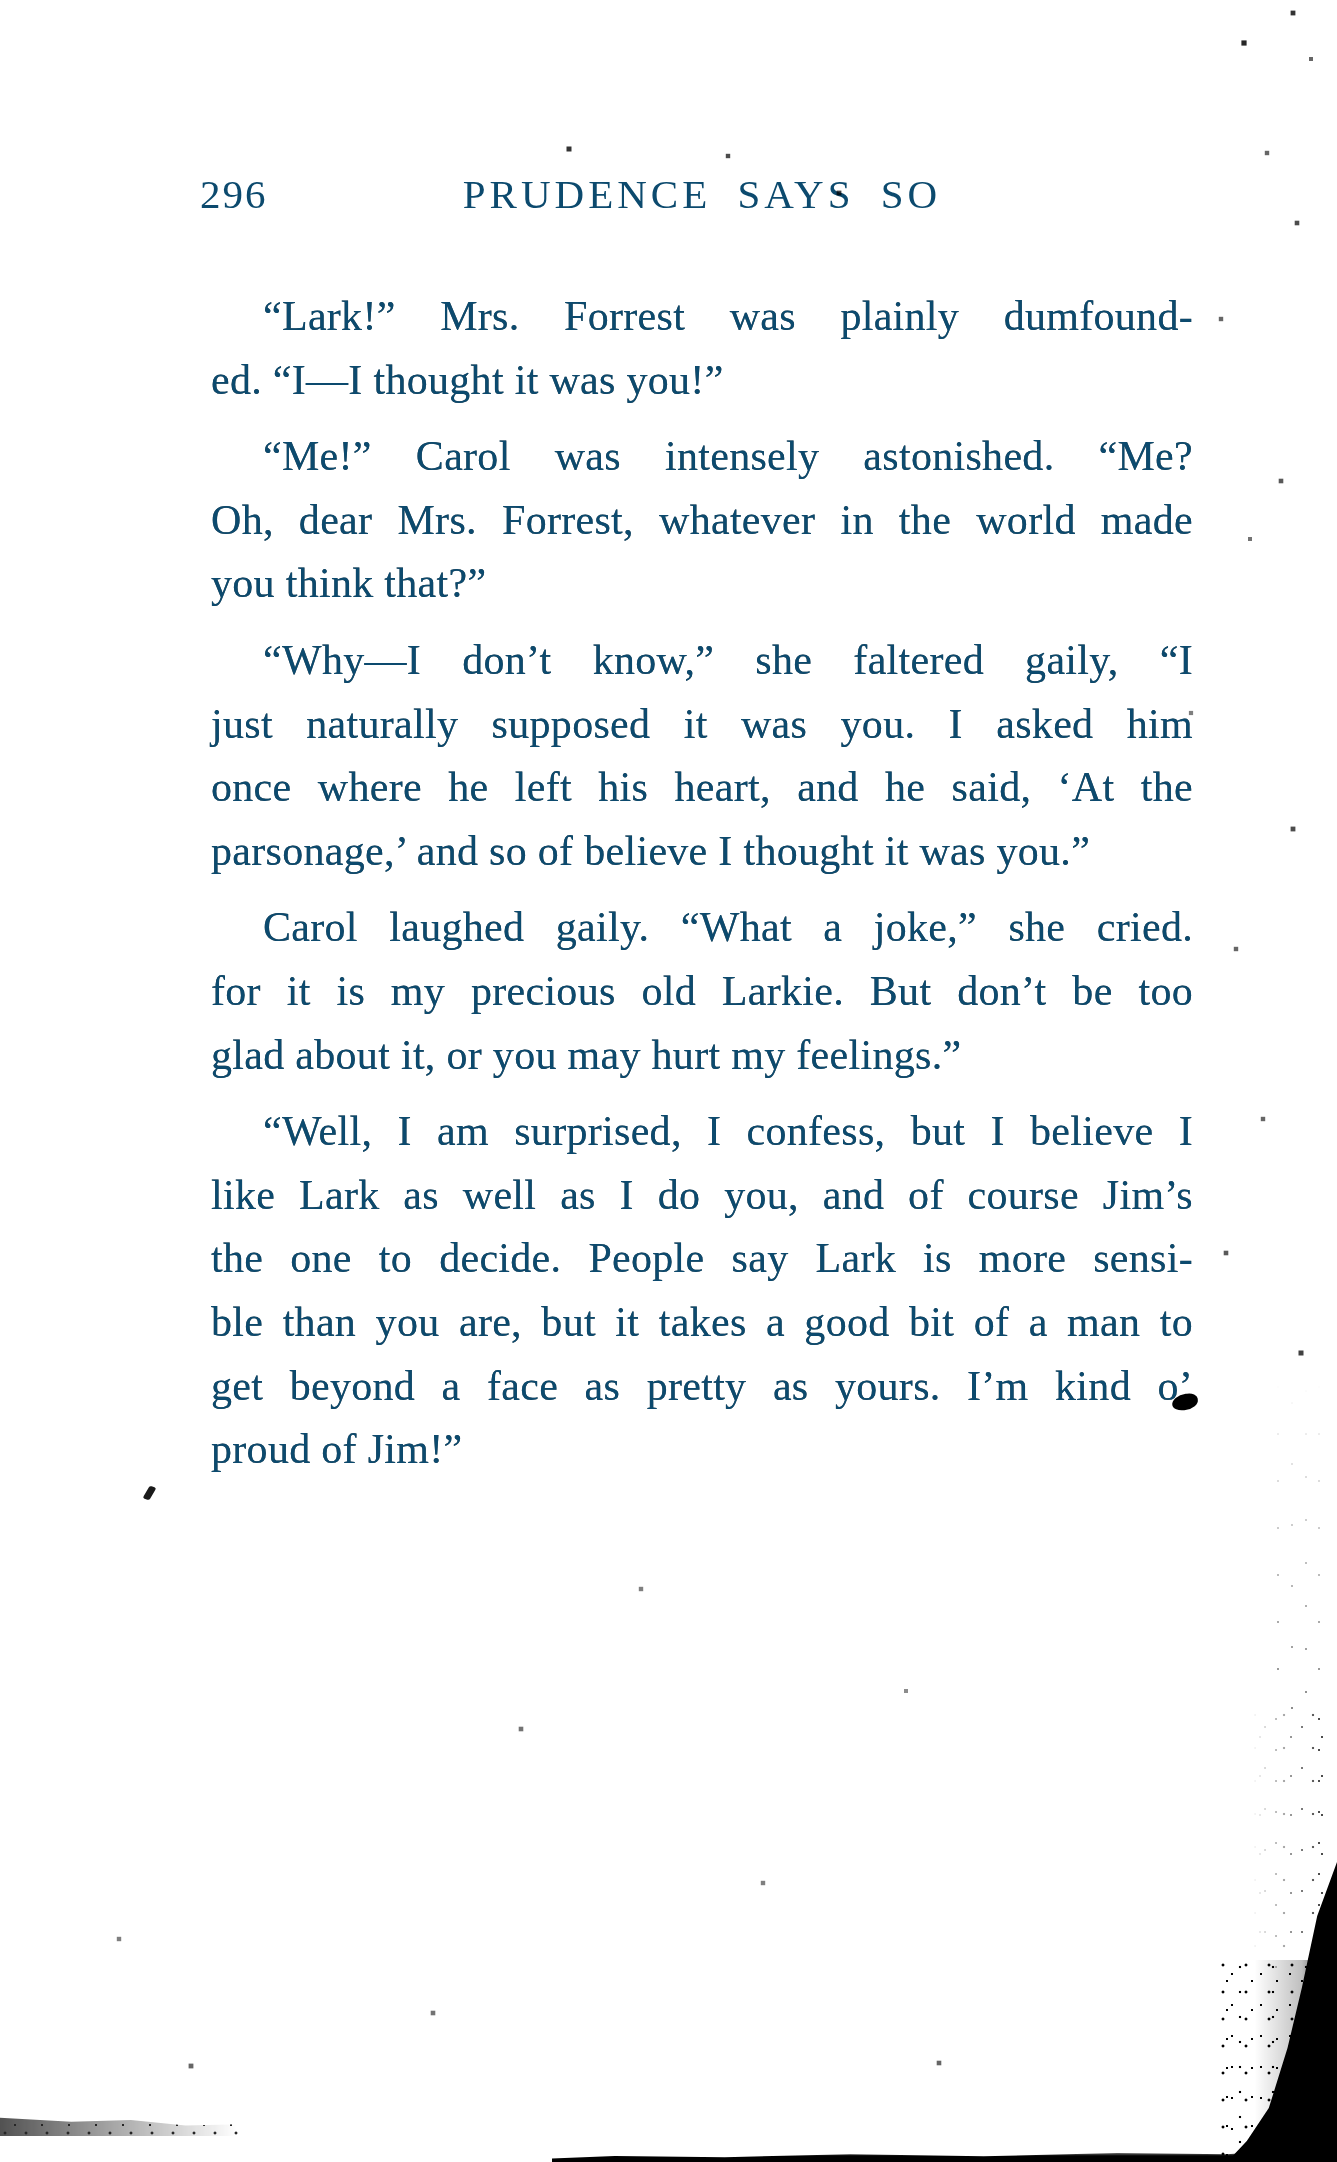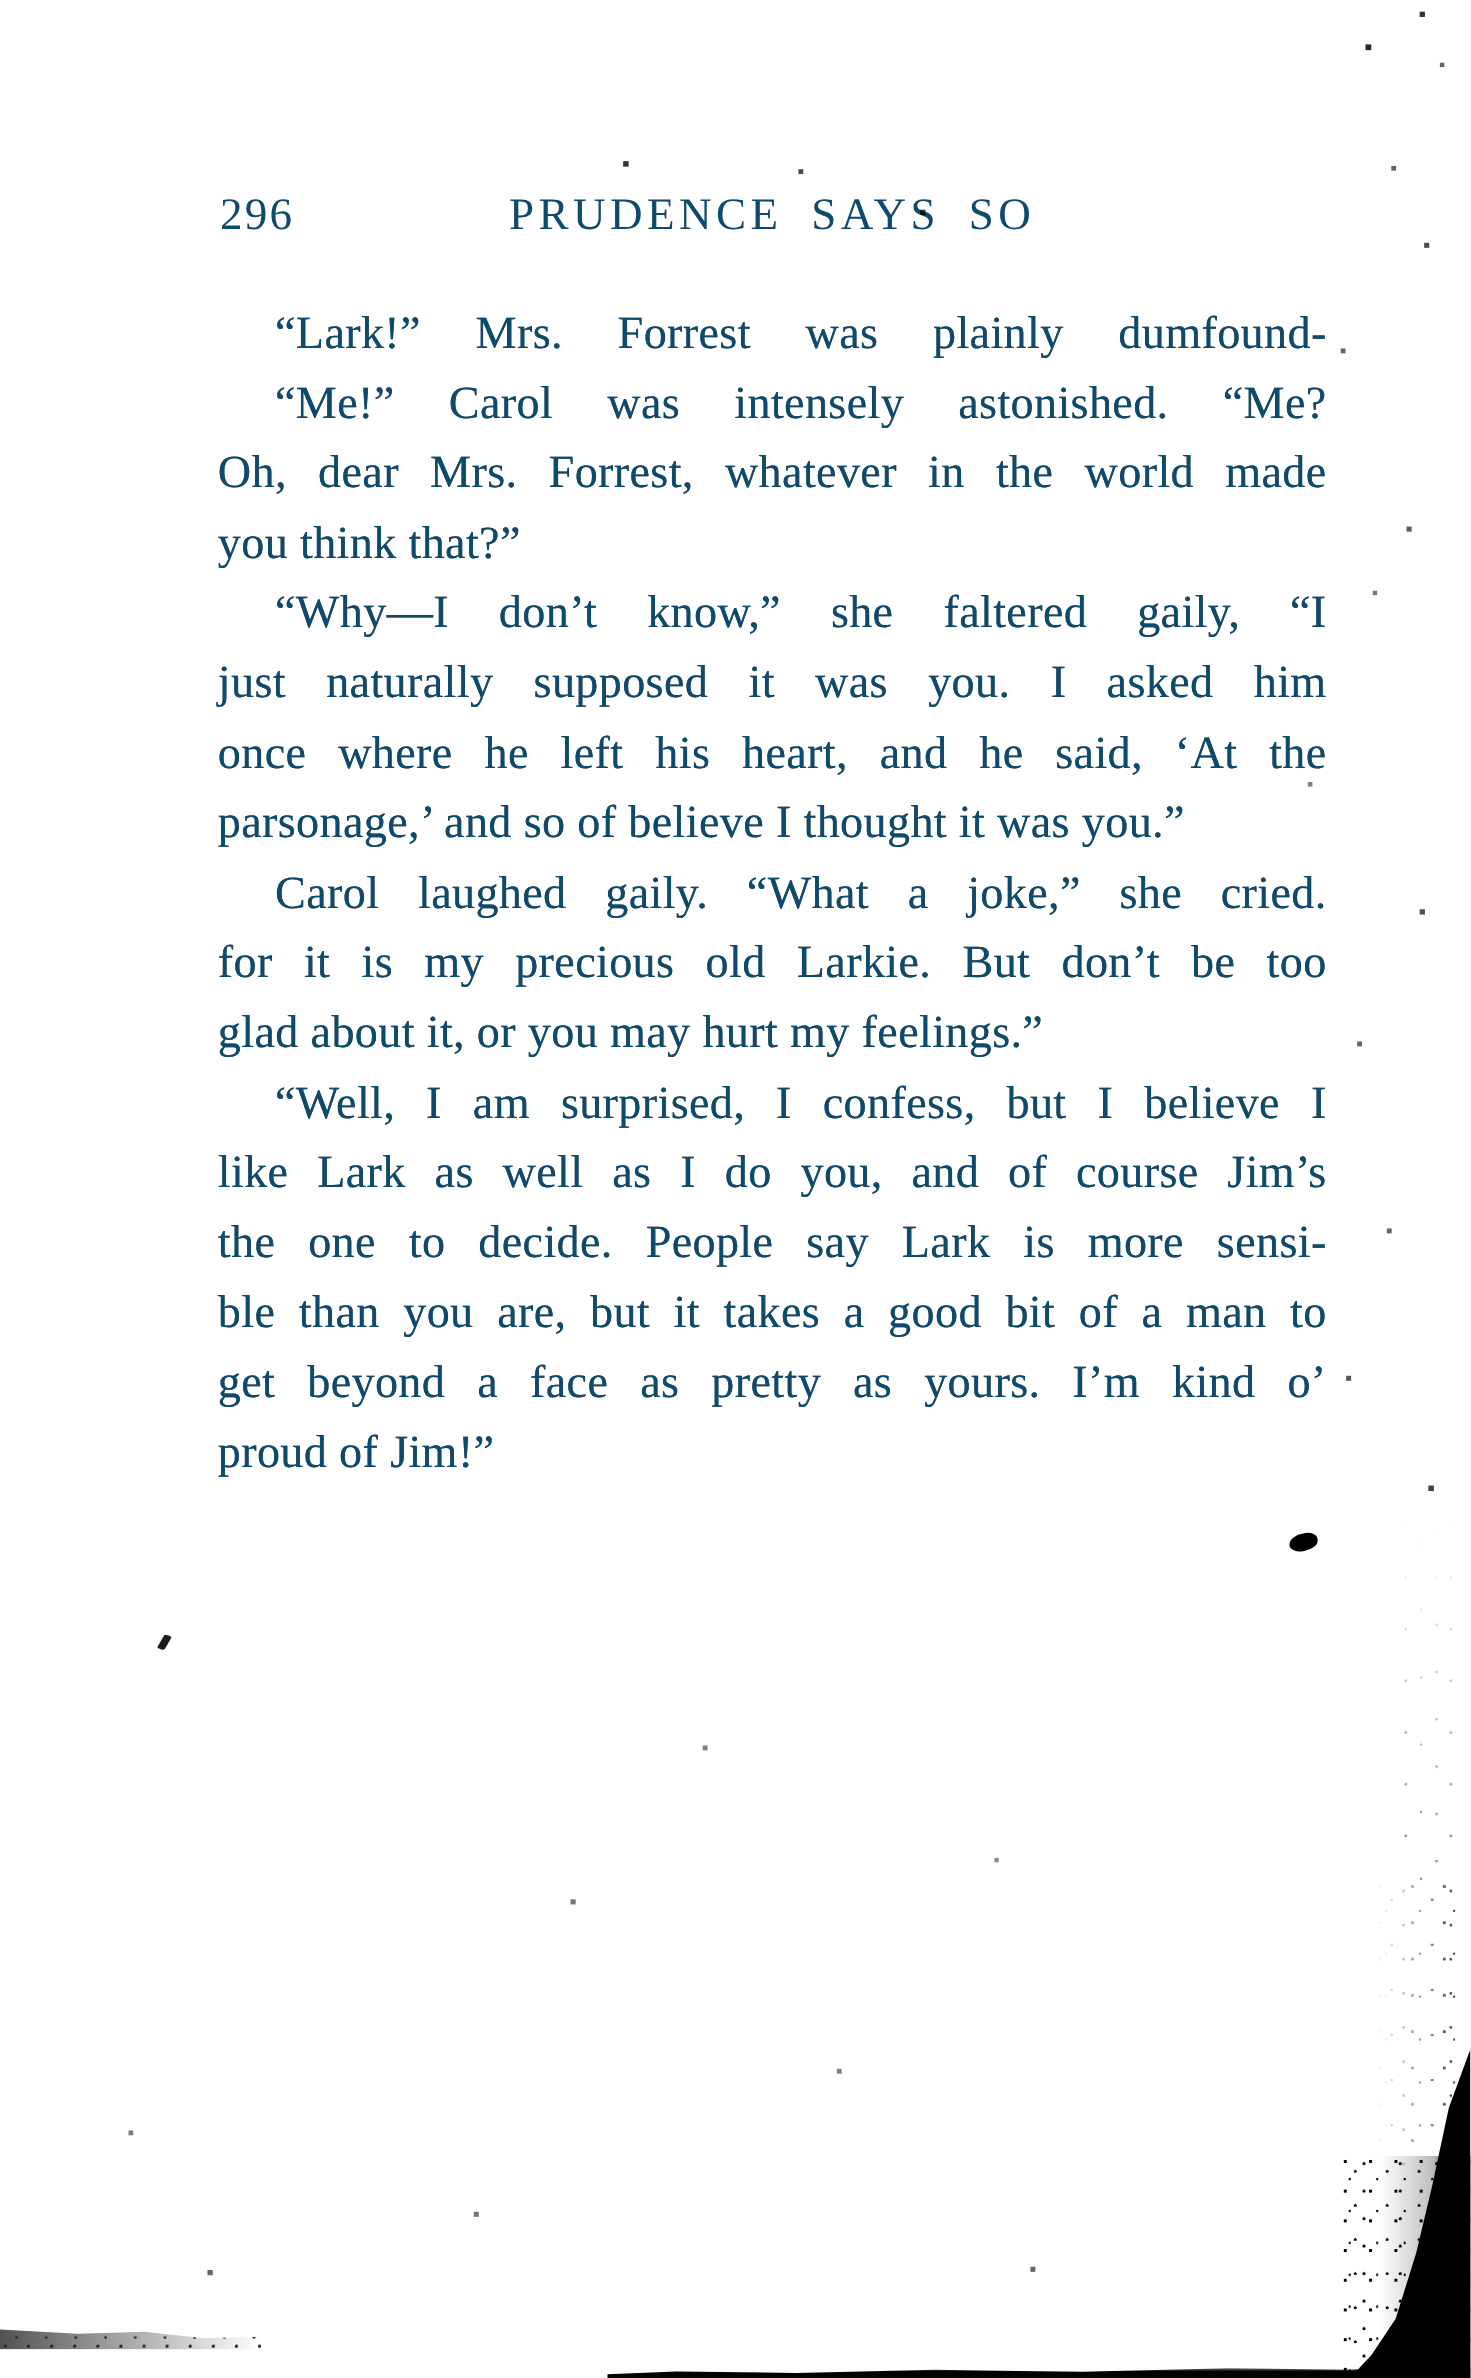--- a/index.html
+++ b/index.html
@@ -40,21 +40,21 @@
   .text-body {
     position: absolute;
     left: 198px;
     top: 272px;
     width: 1008px;
     font-size: 42px;
     line-height: 63.6px;
     letter-spacing: 0.3px;
     text-shadow: 0 0 0.5px rgba(0,0,0,0.65);
   }
-  .para { margin: 0; }
+  .para { margin: 13px; }
   .line {
     text-align: justify;
     text-align-last: justify;
     height: 63.6px;
     overflow: visible;
   }
   .line.first { text-indent: 52px; }
   .line.last  { text-align: left; text-align-last: left; }
 
   
@@ -149,20 +149,21 @@
 <div class="page">
 
   <div class="header">
     <span class="page-number">296</span>
     <span class="running-title">PRUDENCE SAYS SO</span>
   </div>
 
   <div class="text-body">
       <div class="para">
         <div class="line first">“Lark!”  Mrs. Forrest was plainly dumfound-</div>
+        <div class="line last">ed.  “I—I thought it was you!”</div>
       </div>
       <div class="para">
         <div class="line first">“Me!”  Carol was intensely astonished.  “Me?</div>
         <div class="line">Oh, dear Mrs. Forrest, whatever in the world made</div>
         <div class="line last">you think that?”</div>
       </div>
       <div class="para">
         <div class="line first">“Why—I don’t know,” she faltered gaily, “I</div>
         <div class="line">just naturally supposed it was you.  I asked him</div>
         <div class="line">once where he left his heart, and he said, ‘At the</div>

